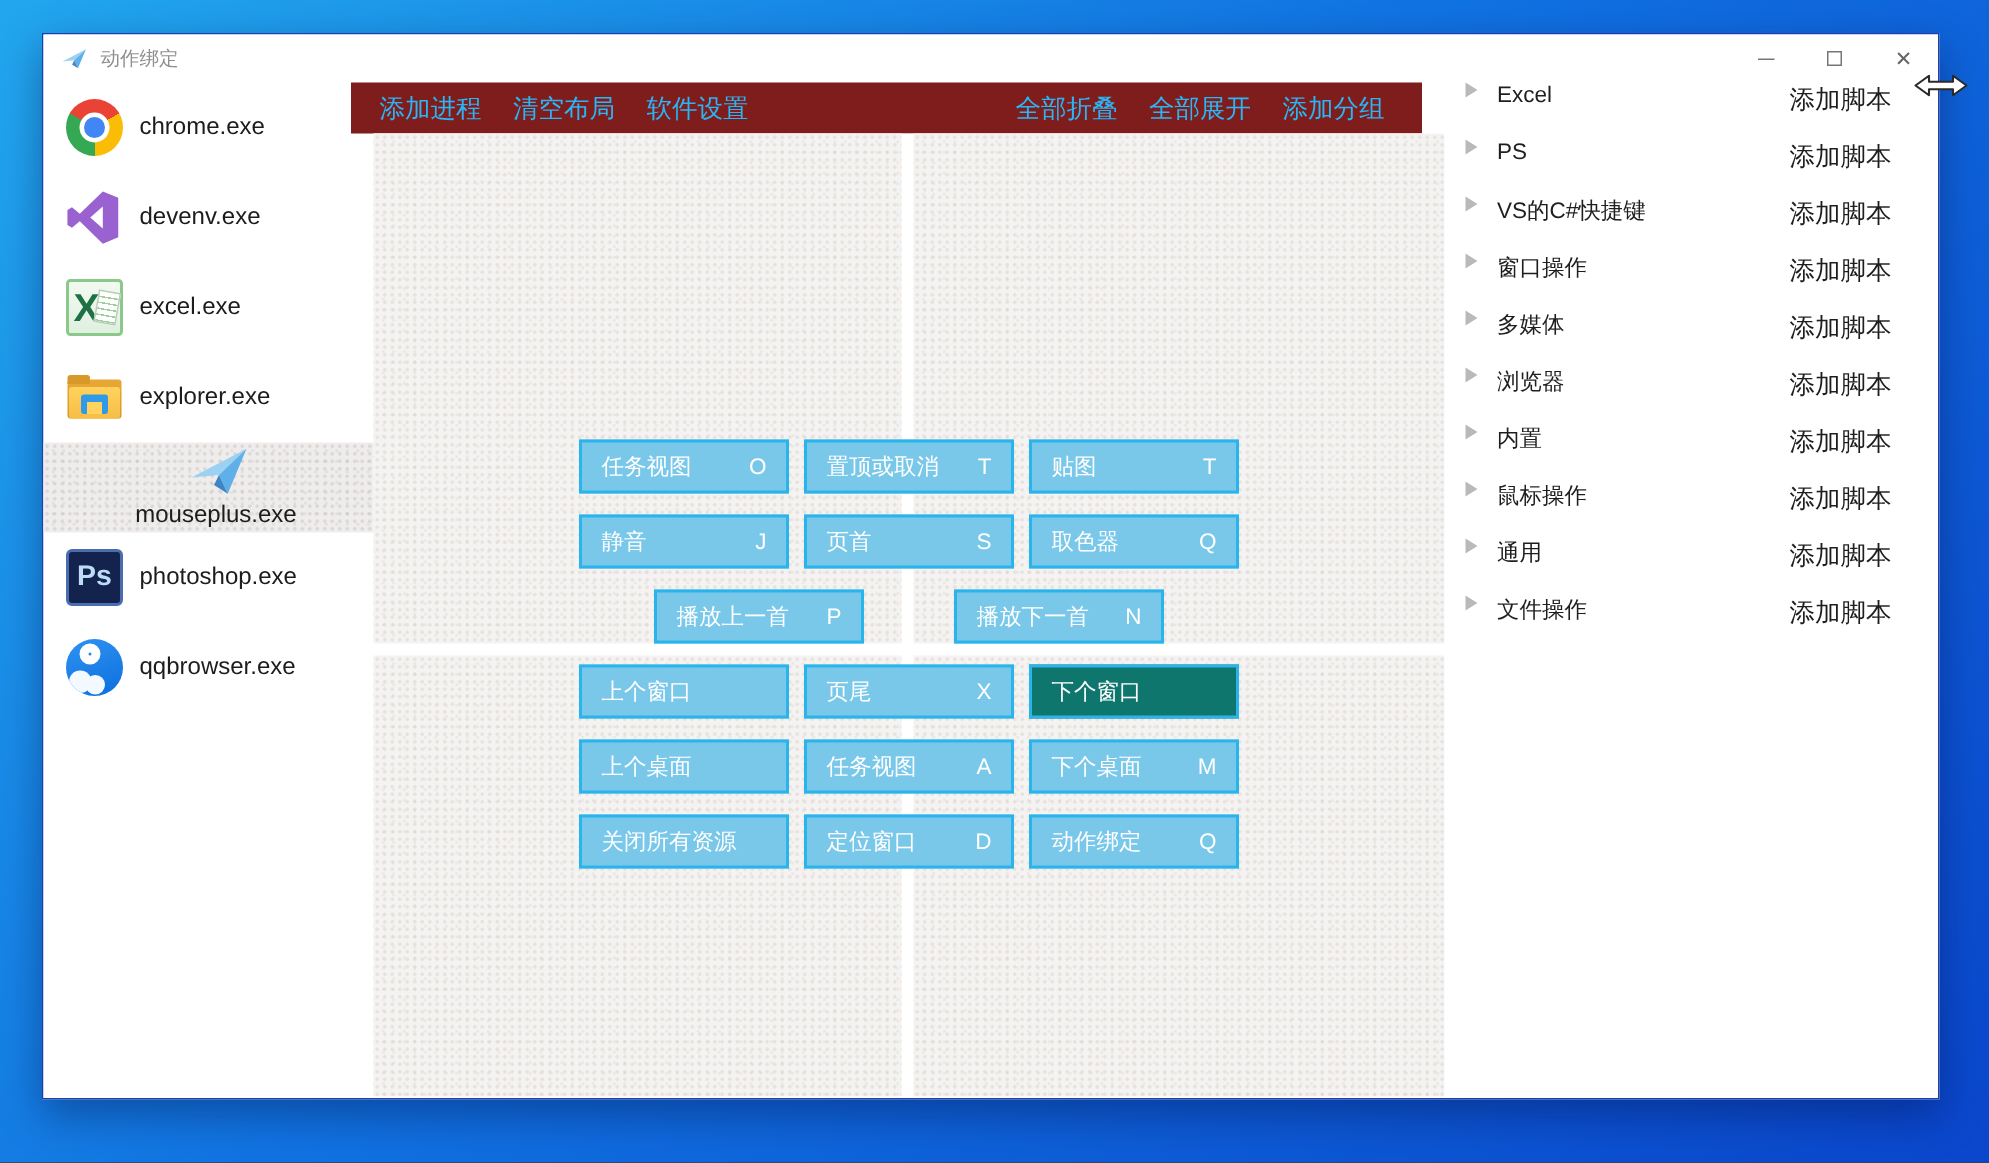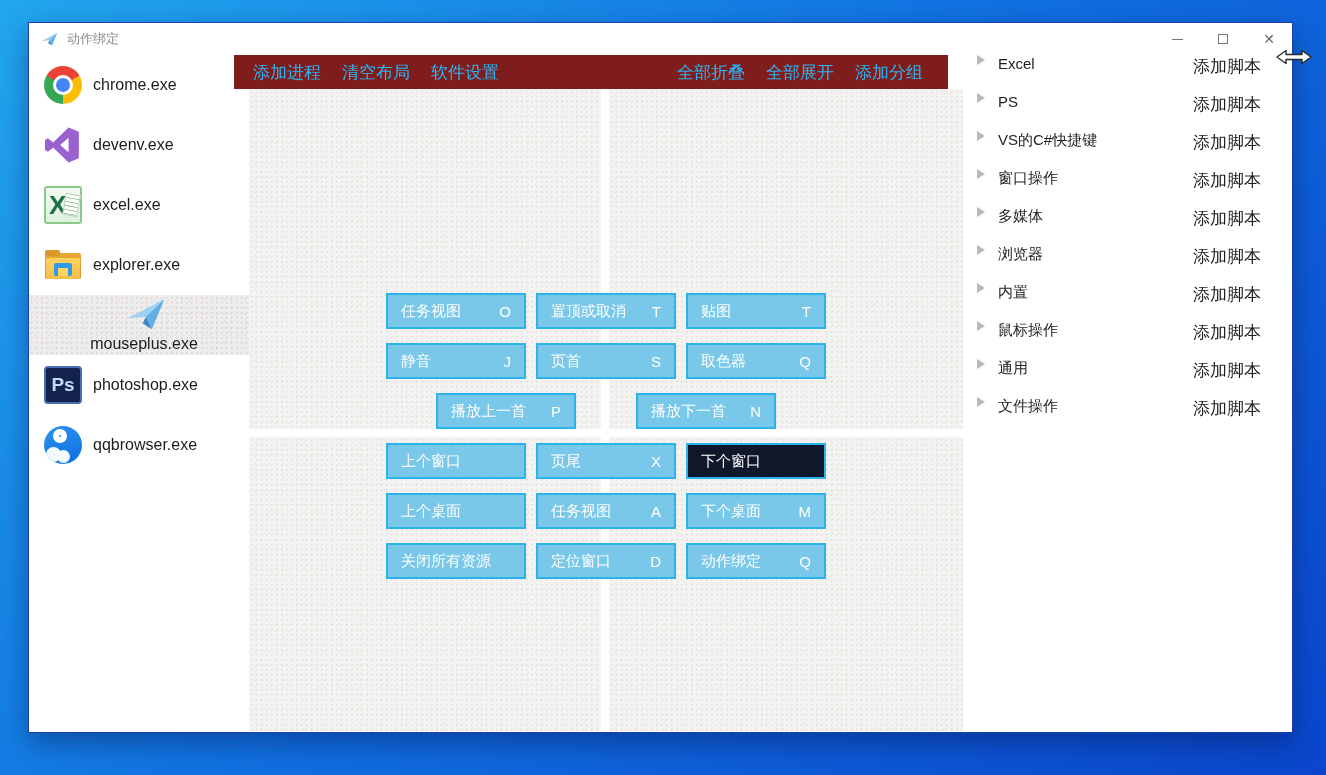--- a/index.html
+++ b/index.html
@@ -218,21 +218,21 @@
     <span class="gkey"></span>
         </div>
         <div class="gbtn" style="left: 387px; top: 304px; background: rgb(121, 200, 234); border-color: rgb(42, 180, 236);">
           <span>播放下一首</span>
     <span class="gkey">N</span>
         </div>
         <div class="gbtn" style="left: 287px; top: 354px; background: rgb(121, 200, 234); border-color: rgb(42, 180, 236);">
           <span>页尾</span>
     <span class="gkey">X</span>
         </div>
-        <div class="gbtn" style="left: 437px; top: 354px; background: #0f172a; border-color: rgb(42, 180, 236);">
+        <div class="gbtn" style="left: 437px; top: 354px; background: #0f766e; border-color: rgb(42, 180, 236);">
           <span>下个窗口</span>
     <span class="gkey"></span>
         </div>
         <div class="gbtn" style="left: 137px; top: 404px; background: rgb(121, 200, 234); border-color: rgb(42, 180, 236);">
           <span>上个桌面</span>
     <span class="gkey"></span>
         </div>
         <div class="gbtn" style="left: 287px; top: 404px; background: rgb(121, 200, 234); border-color: rgb(42, 180, 236);">
           <span>任务视图</span>
     <span class="gkey">A</span>

